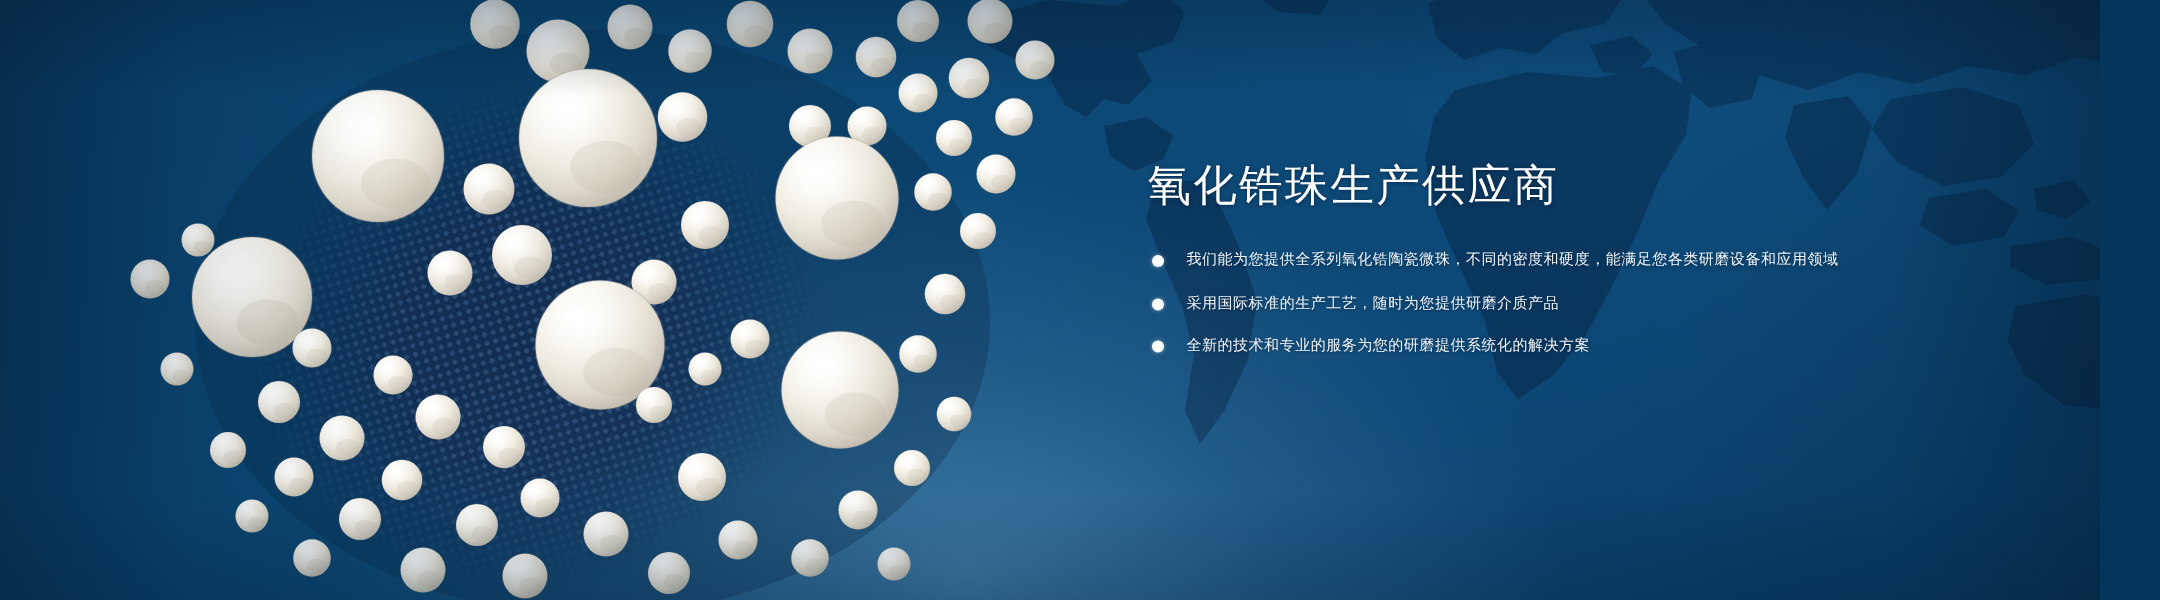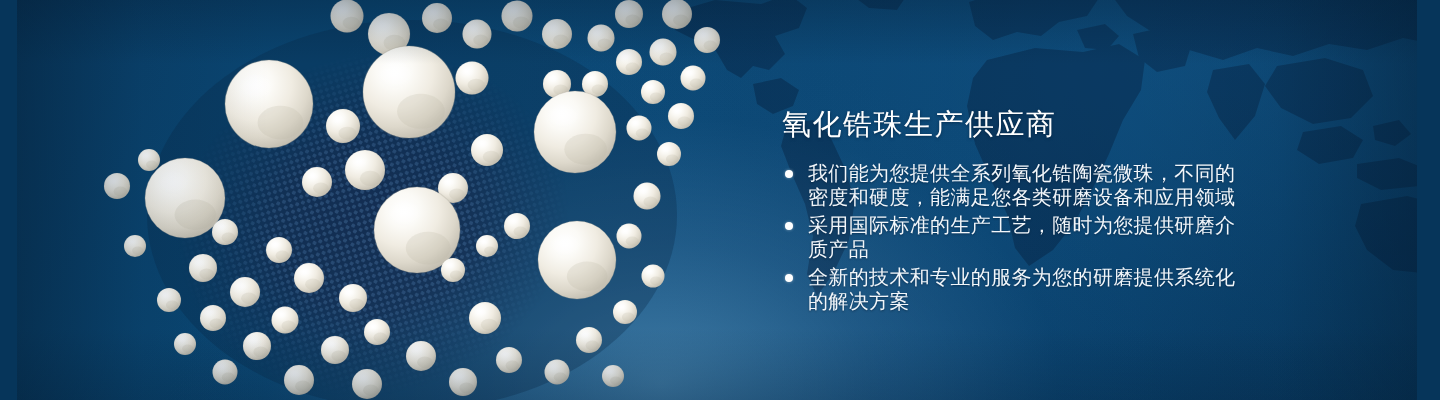--- a/index.html
+++ b/index.html
@@ -8,21 +8,20 @@
     overflow:hidden;
     background:#06355a;
     font-family:"Liberation Sans","DejaVu Sans",sans-serif;
   }
 
   #banner {
     position:relative;
     width:1400px; height:400px;
     overflow:hidden;
     background:#07426e;
-    margin-left:17px;
   }
 
   
   .bg-base {
     position:absolute; inset:0;
     background:
       radial-gradient(ellipse 620px 420px at 46% 96%,
           rgba(92,150,190,0.62) 0%,
           rgba(64,120,164,0.38) 34%,
           rgba(20,80,126,0.10) 64%,
@@ -114,21 +113,21 @@
 
   .bullets {
     margin-top:18px;
     list-style:none;
   }
 
   .bullet {
     position:relative;
     padding-left:26px;
     margin-bottom:5px;
-    font-size:20px;
+    font-size:10px;
     line-height:23.5px;
     color:#f2f6fa;
     letter-spacing:0.35px;
     text-shadow:0 1px 2px rgba(0,20,40,0.45);
   }
 
   .dot {
     position:absolute;
     left:3px; top:8px;
     width:8px; height:8px;

